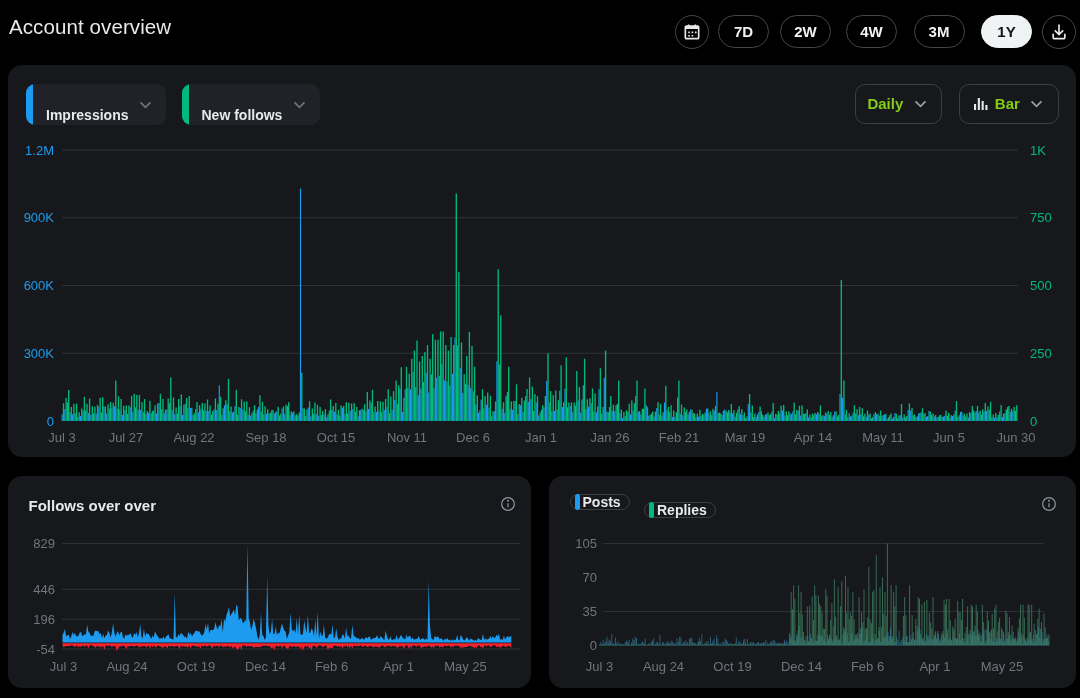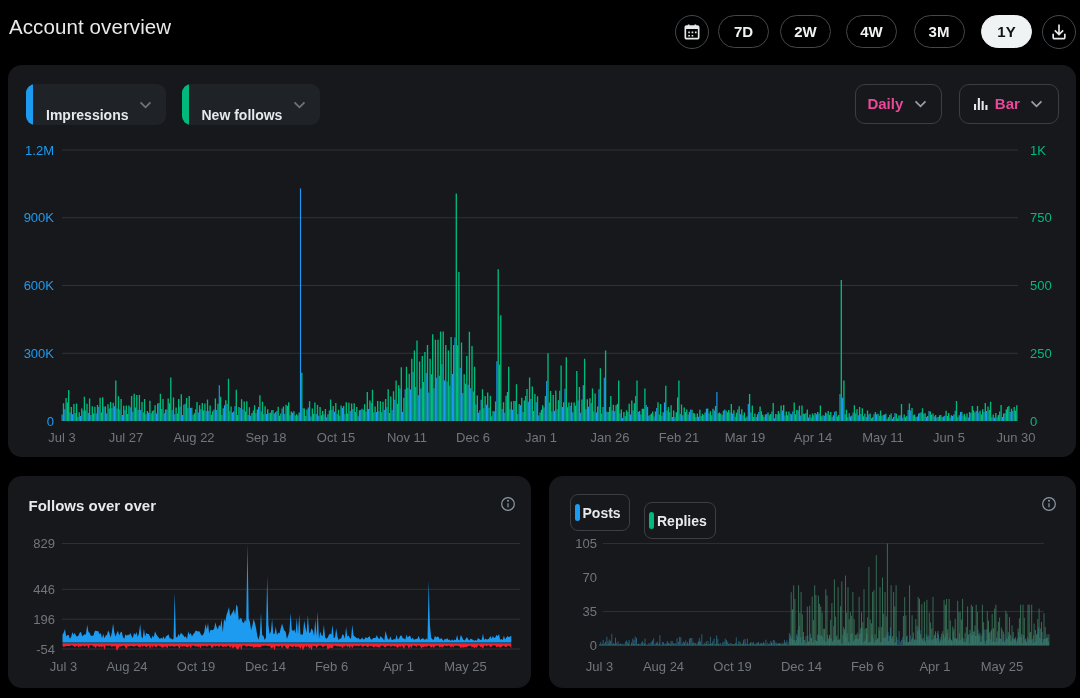--- a/index.html
+++ b/index.html
@@ -11,22 +11,22 @@
   display:flex; align-items:center; justify-content:center; }
 .circ { position:absolute; top:14.5px; width:34px; height:34px; border:1.5px solid #43484d;
   border-radius:50%; display:flex; align-items:center; justify-content:center; }
 .chip { position:absolute; background:#1f2327; border-radius:9px; display:flex;
   align-items:center; overflow:hidden; }
 .chip .bar { width:7px; align-self:stretch; }
 .chip .t { color:#e7e9ea; font-size:14px; font-weight:bold; margin-left:13px;margin-top:22px; }
 .chip .c { margin-left:9px; margin-right:12px; display:flex; }
 .dbtn { position:absolute; top:84px; height:39.5px; border:1px solid #3b3e42;
   border-radius:10px; display:flex; align-items:center; justify-content:center;
-  color:#ec4899; font-size:15px; font-weight:bold; }
-.lchip { position:absolute; top:494px; height:37px; border:1px solid #3b3e42;
+  color:#84cc16; font-size:15px; font-weight:bold; }
+.lchip { position:absolute; top:494px; height:16px; border:1px solid #3b3e42;
   border-radius:8px; background:#16181c; display:flex; align-items:center; }
 .lchip .b { width:5px; height:16.5px; border-radius:3px; margin-left:4px; }
 .lchip .t { color:#e7e9ea; font-size:14px; font-weight:bold; margin-left:3px;
   margin-right:8px; }
 </style></head>
 <body>
 <div class="abs" style="left:9px;top:15px;color:#e7e9ea;font-size:20.5px;font-weight:normal;letter-spacing:0.1px;">Account overview</div>
 
 <div class="circ" style="left:675px;">
     <svg width="20" height="20" viewBox="0 0 24 24" fill="#e7e9ea">

